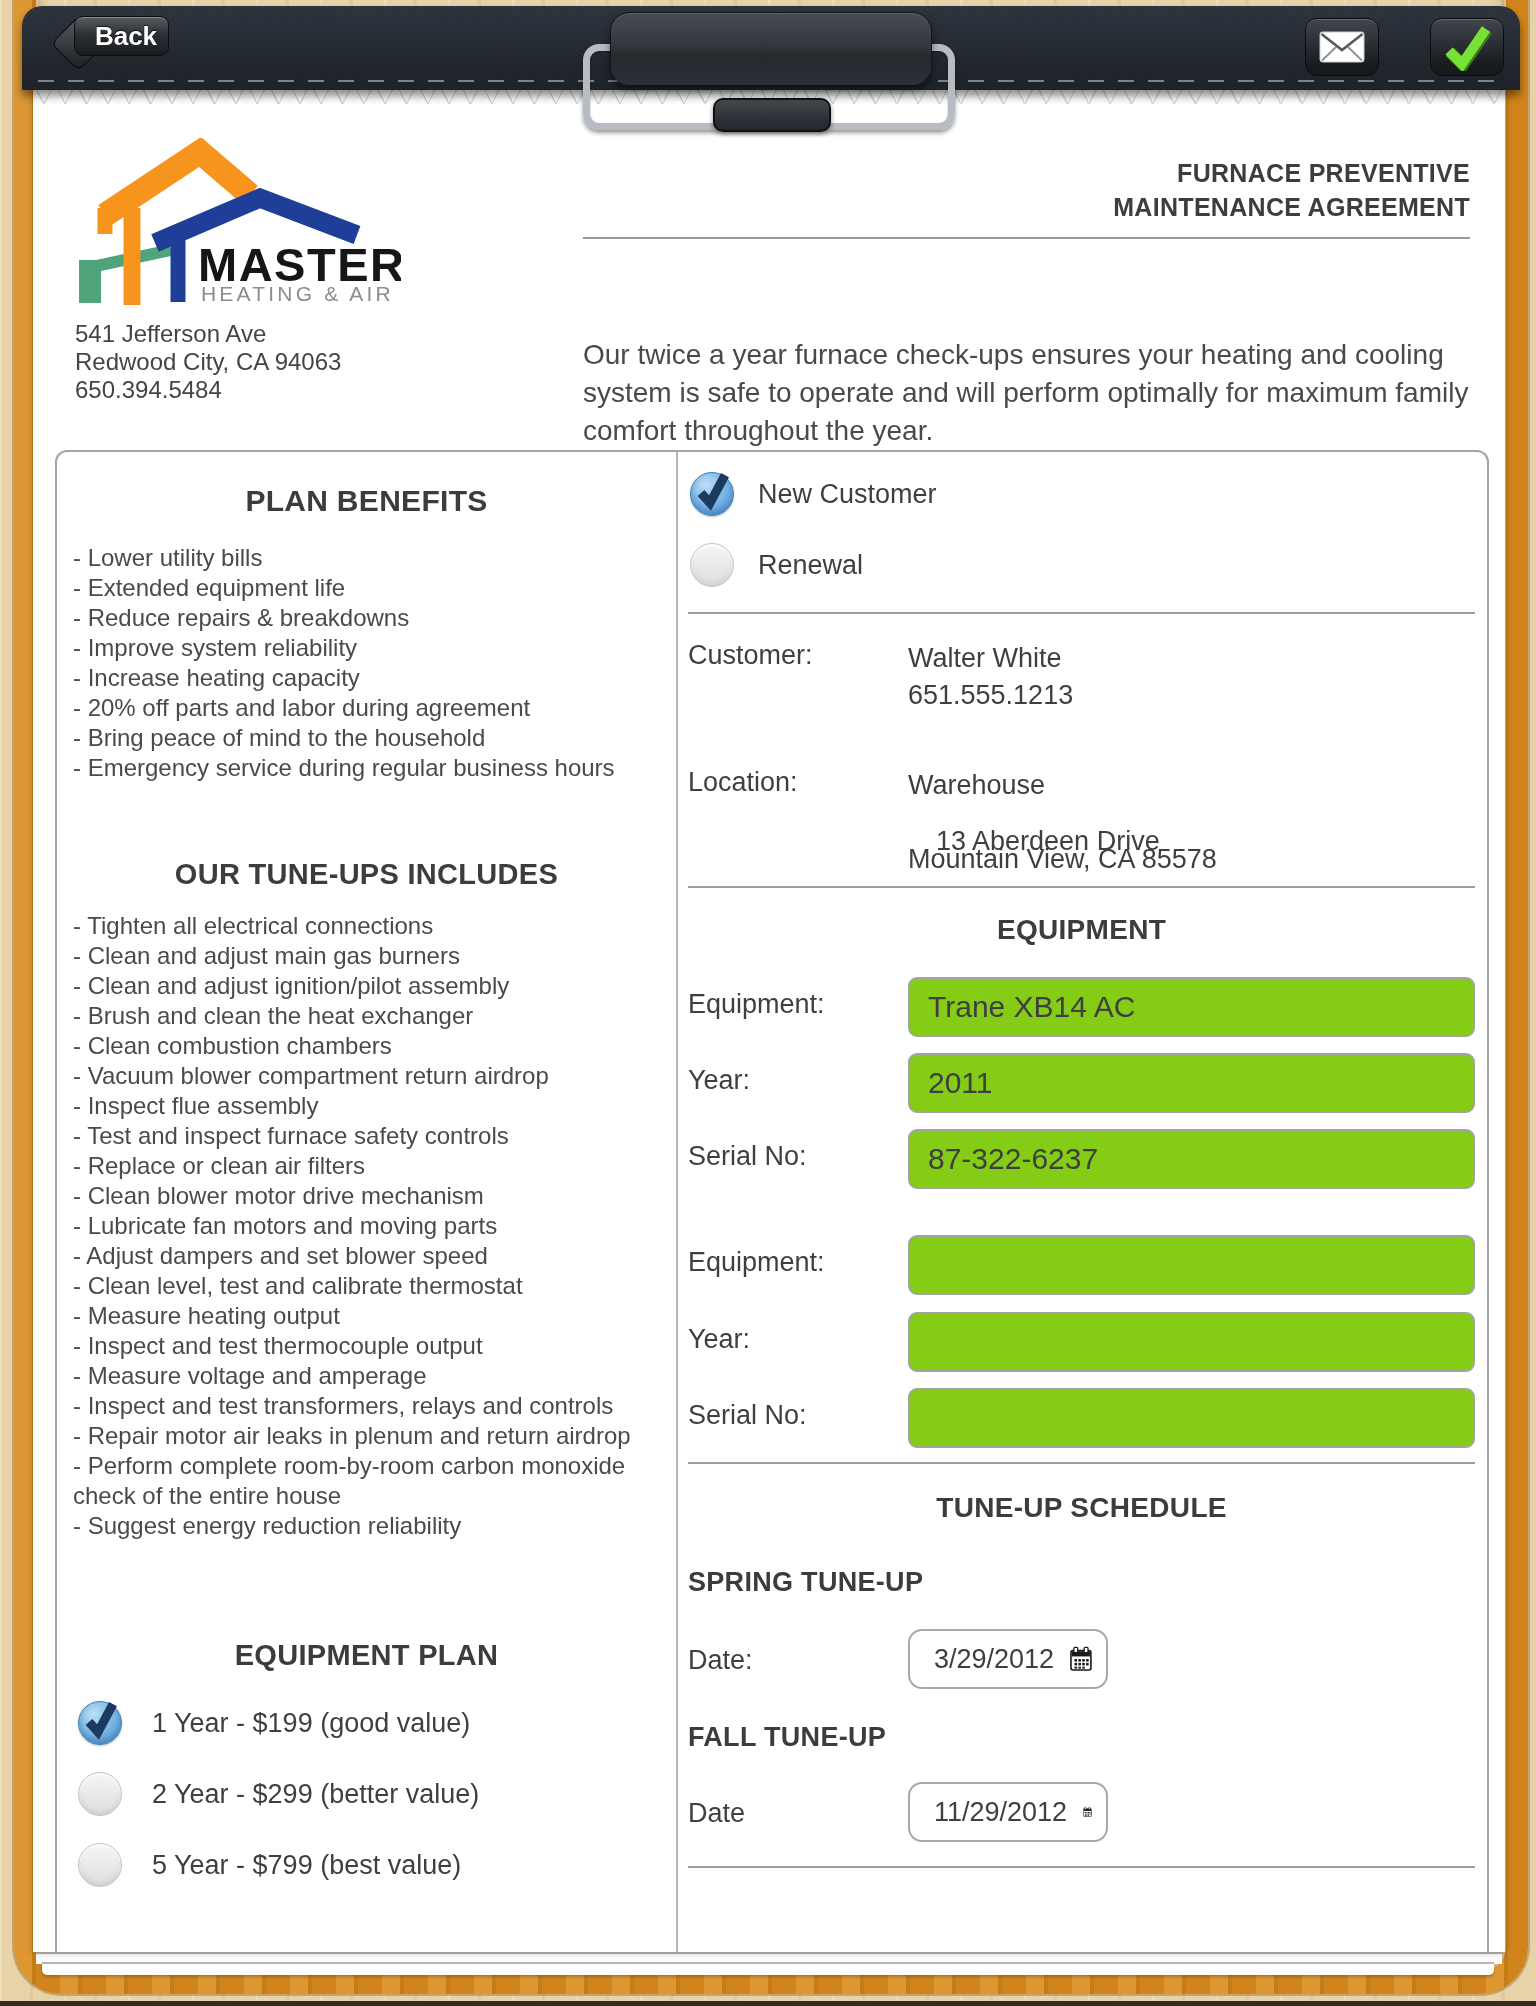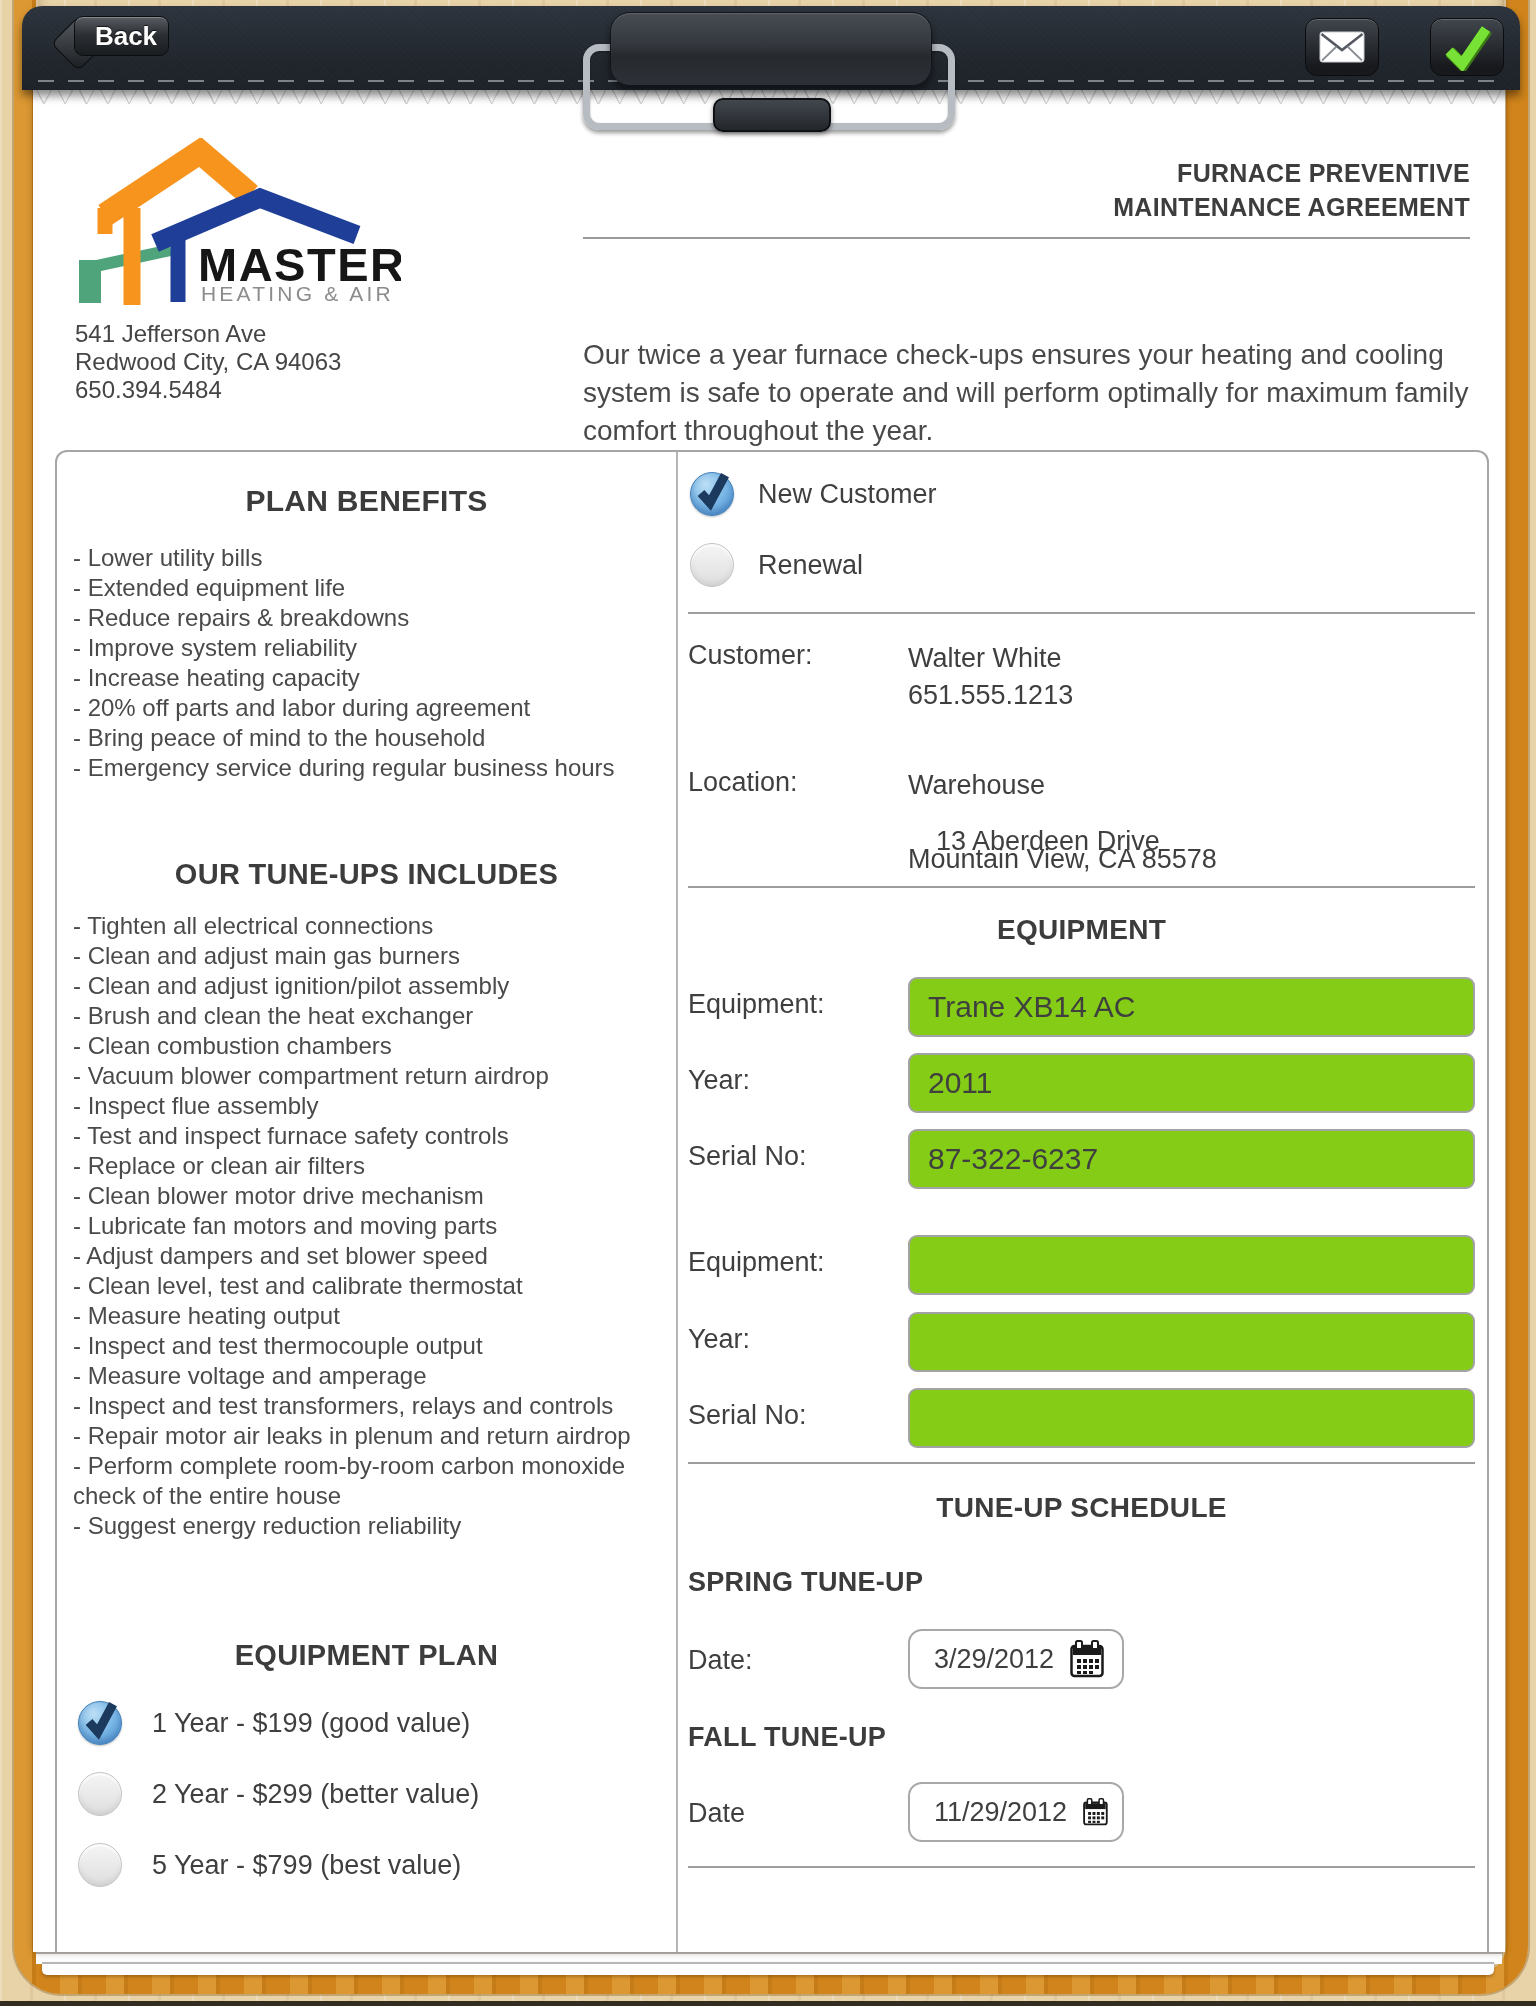--- a/index.html
+++ b/index.html
@@ -44,21 +44,21 @@
     border:2px solid #a6a6a6;border-bottom:none;border-radius:12px 12px 0 0;}
   .vdivider{position:absolute;left:619px;top:0;bottom:0;width:2px;background:#b6b6b6;}
   .h-center{position:absolute;text-align:center;font-weight:bold;color:#3c3c3c;letter-spacing:.3px;}
   .plist{position:absolute;left:16px;width:600px;font-size:24px;line-height:30px;color:#4a4a4a;}
   .hr-r{position:absolute;left:631px;width:787px;height:2px;background:#9d9d9d;}
   .lab{position:absolute;left:631px;font-size:27px;color:#3f3f3f;}
   .val{position:absolute;left:851px;font-size:27px;line-height:37px;color:#3f3f3f;}
   .field{position:absolute;left:851px;width:567px;height:60px;box-sizing:border-box;
     border:2px solid #a3a3a3;border-radius:9px;background:#84cc16;
     font-family:"Liberation Sans",sans-serif;font-size:30px;color:#3f3f3f;padding:0 16px 0 18px;outline:none;}
-  .datebox{position:absolute;left:851px;width:216px;height:60px;box-sizing:border-box;border:2px solid #a8a8a8;border-radius:14px;background:#fff;
+  .datebox{position:absolute;left:851px;width:200px;height:60px;box-sizing:border-box;border:2px solid #a8a8a8;border-radius:14px;background:#fff;
     display:flex;align-items:center;justify-content:flex-start;gap:16px;padding:0 14px 0 24px;}
   .datebox span{font-size:27px;color:#3f3f3f;}
   .subhead{position:absolute;left:631px;font-size:27px;font-weight:bold;color:#3c3c3c;letter-spacing:.3px;}
   
   .opt-row{position:absolute;display:flex;align-items:center;height:44px;}
   .chk{width:42px;height:42px;border-radius:50%;flex:0 0 auto;position:relative;}
   .chk.off{background:linear-gradient(#f5f5f5,#dedede);border:1px solid #c4c4c4;
     box-shadow:inset 0 2px 2px rgba(255,255,255,.9), inset 0 -3px 5px rgba(0,0,0,.07);}
   .chk.on{background:radial-gradient(circle at 35% 28%, #bddff5, #7cb9e8 48%, #4f93d2);border:1px solid #3f7fb9;
     box-shadow:inset 0 -4px 7px rgba(25,75,135,.35), 0 1px 2px rgba(0,0,0,.25);}

